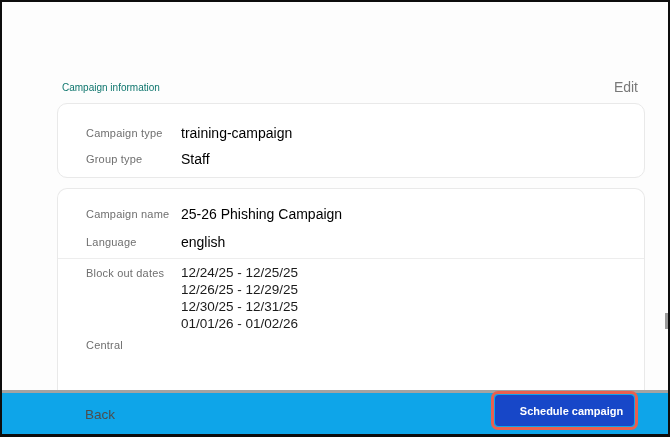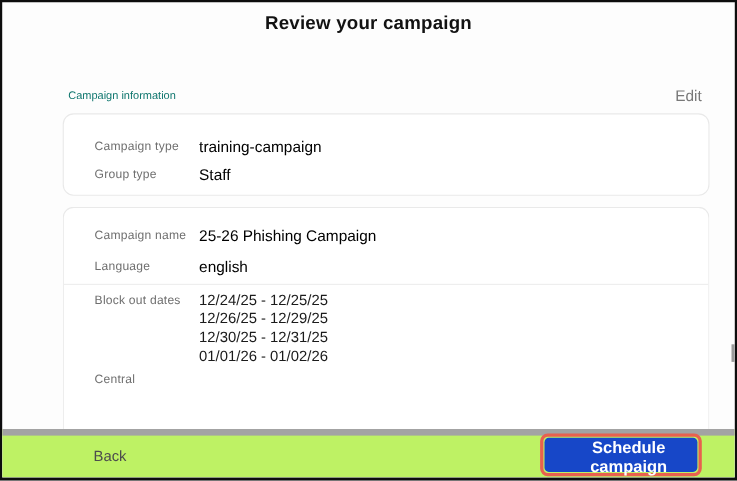--- a/index.html
+++ b/index.html
@@ -47,53 +47,52 @@
   .lbl {
     margin-left:28px; width:95px; flex:0 0 95px;
     font-size:11px; color:#6f6f6f; letter-spacing:0.2px;
   }
   .row-multi .lbl { padding-top:3px; }
   .val { font-size:14px; color:#000000; }
   .val-lines { font-size:13.5px; color:#1b1b1b; line-height:17px; }
   .divider { border:none; border-top:1px solid #ededed; margin:2px 0; height:0; }
   .footer {
     position:absolute; left:0; right:0; top:388px; bottom:0;
-    background:#bef264;
-    border-top:6px solid #a3a3a3;
+    background:#0ea5e9;
+    border-top:3px solid #a3a3a3;
   }
   .back-btn {
     position:absolute; left:83px; top:50%; transform:translateY(-50%);
     font-size:13.5px; font-weight:500; color:#4d4d4d; cursor:pointer;
   }
   .annotation {
     position:absolute; right:30px; top:-2px;
     border:3px solid #e8604f; border-radius:7px;
     padding:1px;
   }
   .schedule-btn {
     display:block;
     width:139px; height:31px;
     border:none; border-radius:4px;
     background:#1747c8; color:#ffffff;
     font-family:"Liberation Sans", sans-serif;
-    font-size:15px; font-weight:600;
+    font-size:11px; font-weight:600;
     cursor:pointer;
     padding-left:20px;
   }
   .scrollbar-thumb {
     position:absolute; right:0; top:311px;
     width:3px; height:16px; background:#9b9b9b;
   }
 </style>
 </head>
 <body>
 
 <div class="frame">
 
-  <div class="page-title">Review your campaign</div>
 
   <div class="section-row">
     <span class="section-title">Campaign information</span>
     <span class="edit-link">Edit</span>
   </div>
 
   <div class="card card1">
     <div class="row">
       <span class="lbl">Campaign type</span>
       <span class="val">training-campaign</span>

